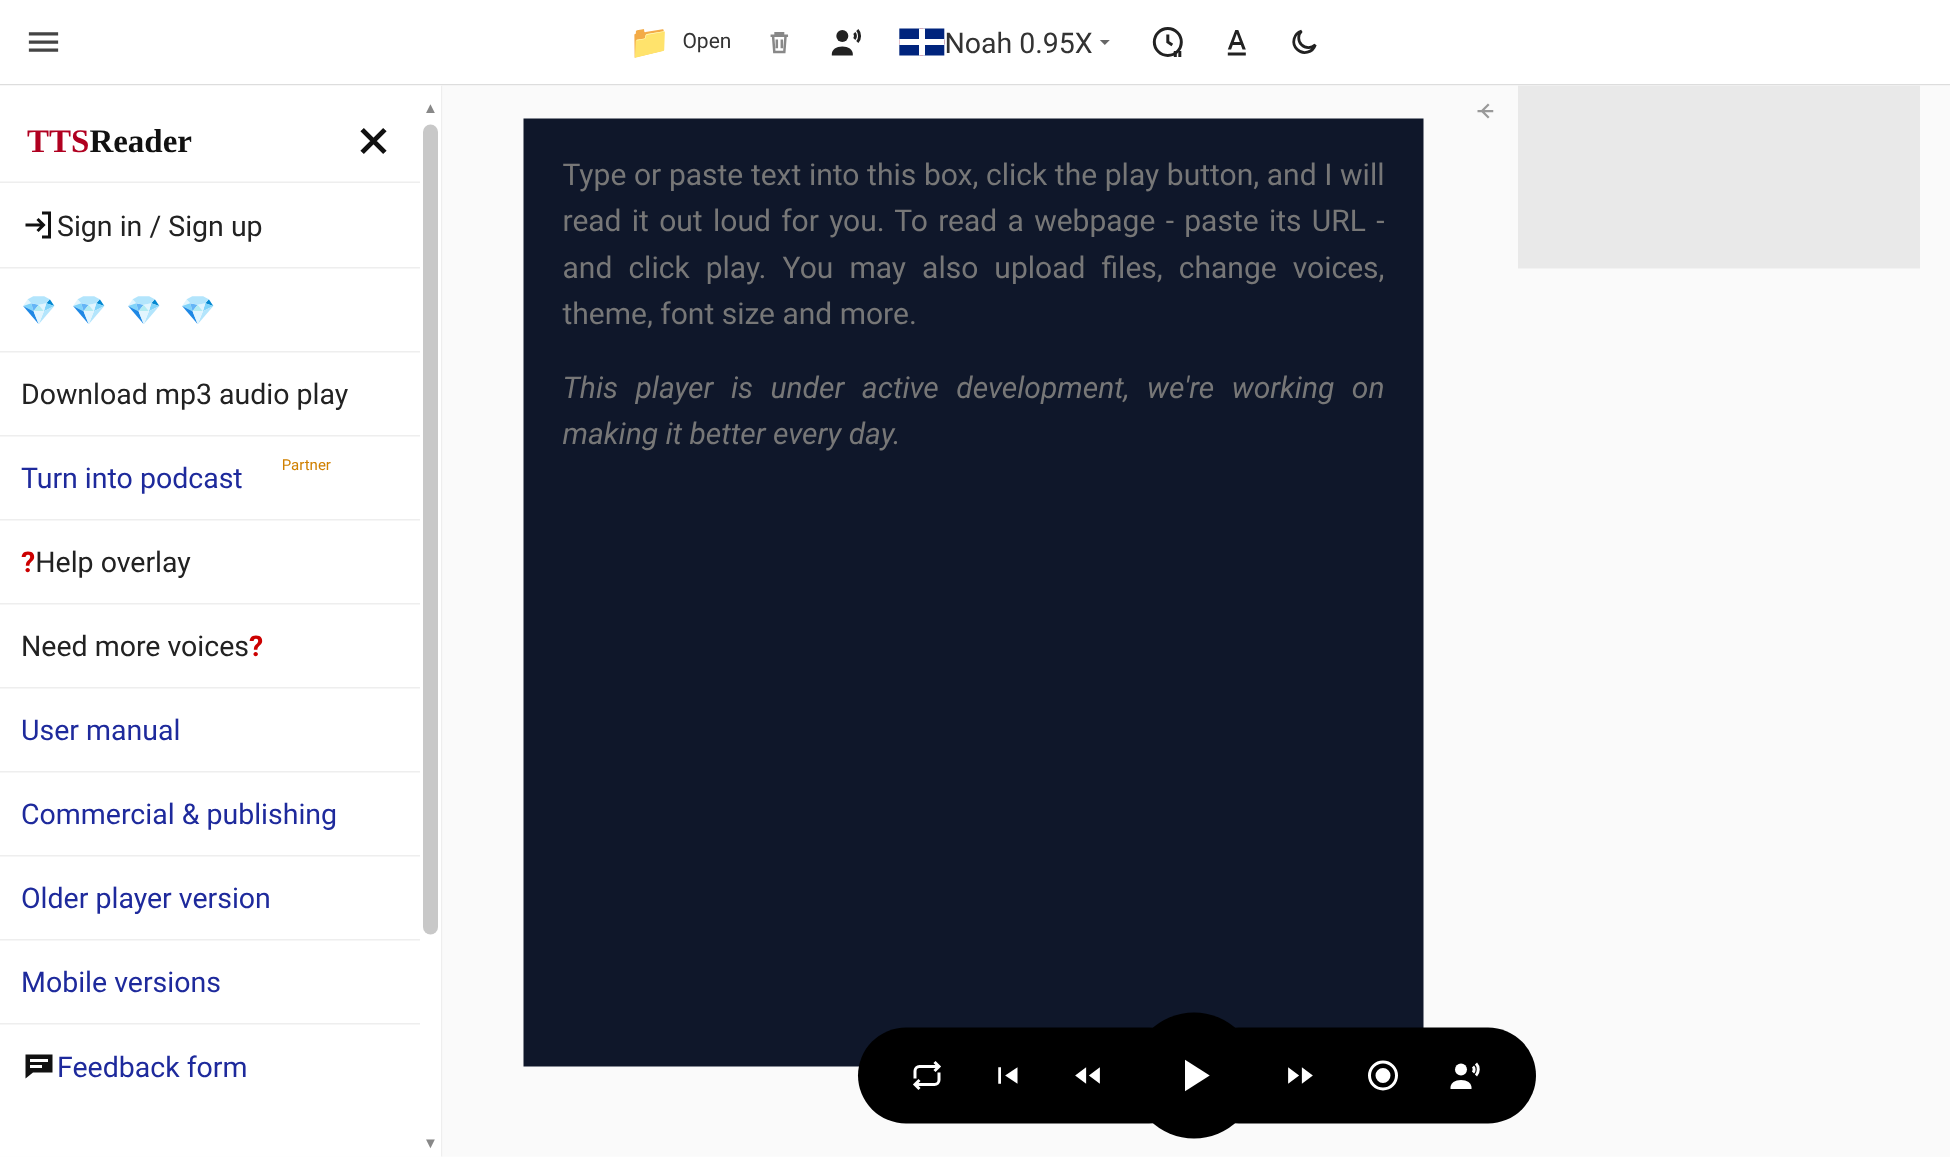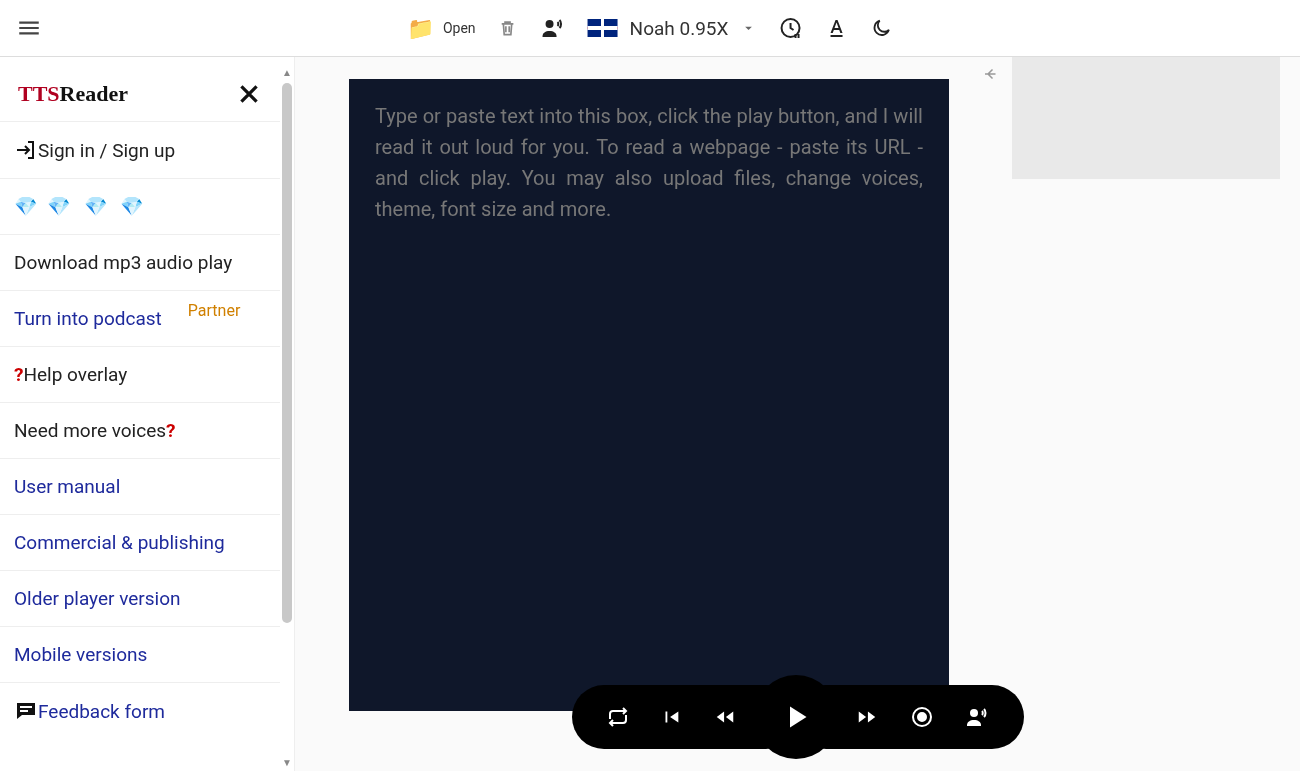--- a/index.html
+++ b/index.html
@@ -28,21 +28,21 @@
     left: 50%;
     transform: translateX(-50%);
     display: flex;
     align-items: center;
     gap: 22px;
   }
   .open-btn { display:flex; align-items:center; gap:8px; cursor:pointer; }
   .open-btn .folder { font-size: 22px; }
   .open-btn .label { font-size: 14px; color:#333; }
   .trash-icon, .speak-icon, .clock-icon, .fonta-icon, .moon-icon { cursor:pointer; color:#333; }
-  .voice-sel { display:flex; align-items:center; gap:12px; cursor:pointer; }
+  .voice-sel { display:flex; align-items:center; gap:0; cursor:pointer; }
   .flag {
     width:30px; height:18px; background:#00247d; position:relative; display:inline-block;
     background-image:
       linear-gradient(to bottom, transparent 40%, #fff 40%, #fff 60%, transparent 60%),
       linear-gradient(to right, transparent 44%, #fff 44%, #fff 56%, transparent 56%),
       linear-gradient(to bottom, transparent 44%, #cf142b 44%, #cf142b 56%, transparent 56%),
       linear-gradient(to right, transparent 47%, #cf142b 47%, #cf142b 53%, transparent 53%);
   }
   .voice-sel .txt { font-size:19px; color:#333; }
   .voice-sel .caret svg { fill:#666; }
@@ -71,21 +71,21 @@
   .menu-item {
     border-top: 1px solid #eee;
     padding: 16px 14px;
     display:flex; align-items:center; 
     font-size:19px; cursor:pointer;
     color:#222;
   }
   .menu-item:first-of-type { border-top:none; }
   .menu-item.link { color:#1e2a9c; }
   .premium-row .gems { margin-left:10px; letter-spacing:4px; }
-  .podcast .partner { font-size:16px; color:#d08000; position:relative; top:-8px; margin-left:2px;padding-left:24px; }
+  .podcast .partner { font-size:10px; color:#d08000; position:relative; top:-8px; margin-left:2px;padding-left:24px; }
   .sidebar-scroll {
     position:absolute; top:26px; right:2px; width:10px; height:540px;
     background:#c8c8c8; border-radius:5px;
   }
   .sidebar-scroll-track-up, .sidebar-scroll-track-dn {
     position:absolute; right:2px; width:10px; height:10px;
     display:flex; align-items:center; justify-content:center;
     color:#888; font-size:10px;
   }
   .sidebar-scroll-track-up { top:10px; }
@@ -265,20 +265,21 @@
     </div>
   </div>
   <div class="sidebar-scroll-track-up">▲</div>
   <div class="sidebar-scroll"></div>
   <div class="sidebar-scroll-track-dn">▼</div>
 </div>
 
 <div class="main">
   <div class="textpanel">
     <div>Type or paste text into this box, click the play button, and I will read it out loud for you. To read a webpage - paste its URL - and click play. You may also upload files, change voices, theme, font size and more.</div>
+    <div class="placeholder-p2">This player is under active development, we're working on making it better every day.</div>
   </div>
 
   <div class="collapse-arrow">
     <svg width="18" height="18" viewBox="0 0 24 24" fill="none" stroke="#999" stroke-width="2">
         <path d="M14 6l-6 6 6 6M4 12h14"></path>
       </svg>
   </div>
   <div class="rightbox"></div>
 
   <div class="player">

